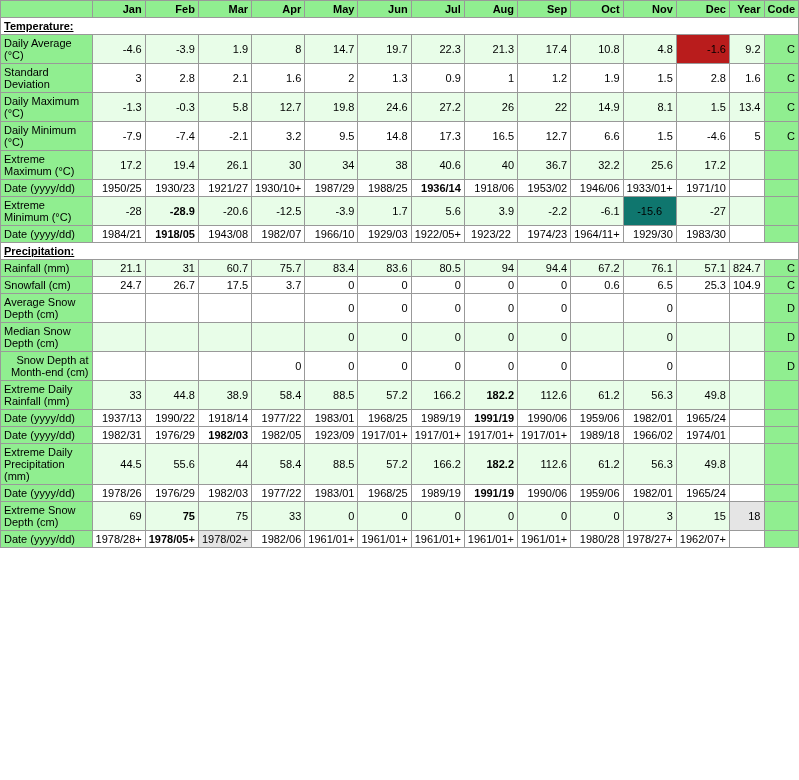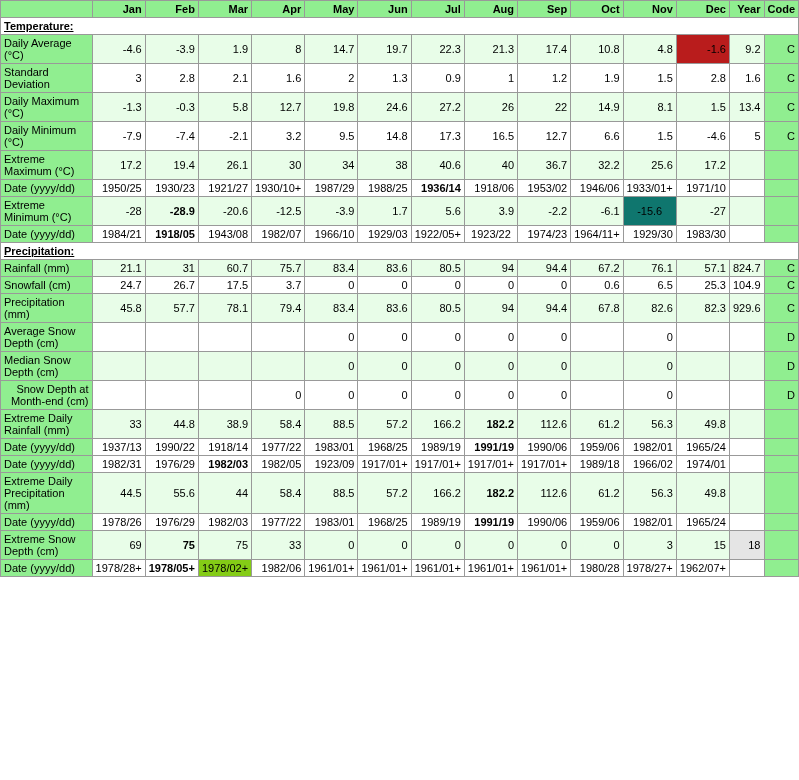--- a/index.html
+++ b/index.html
@@ -204,37 +204,20 @@
         <td style="background: rgb(255, 255, 255);">0</td>
         <td style="background: rgb(255, 255, 255);">0</td>
         <td style="background: rgb(255, 255, 255);">0</td>
         <td style="background: rgb(255, 255, 255);">0.6</td>
         <td style="background: rgb(255, 255, 255);">6.5</td>
         <td style="background: rgb(255, 255, 255);">25.3</td>
         <td style="background: rgb(255, 255, 255);">104.9</td>
         <td style="background: rgb(144, 238, 144);">C</td>
       </tr>
       <tr>
-        <td style="text-align: left; background: rgb(144, 238, 144); font-weight: normal;">Precipitation (mm)</td>
-        <td style="background: rgb(232, 253, 232);">45.8</td>
-        <td style="background: rgb(232, 253, 232);">57.7</td>
-        <td style="background: rgb(232, 253, 232);">78.1</td>
-        <td style="background: rgb(232, 253, 232);">79.4</td>
-        <td style="background: rgb(232, 253, 232);">83.4</td>
-        <td style="background: rgb(232, 253, 232);">83.6</td>
-        <td style="background: rgb(232, 253, 232);">80.5</td>
-        <td style="background: rgb(232, 253, 232);">94</td>
-        <td style="background: rgb(232, 253, 232);">94.4</td>
-        <td style="background: rgb(232, 253, 232);">67.8</td>
-        <td style="background: rgb(232, 253, 232);">82.6</td>
-        <td style="background: rgb(232, 253, 232);">82.3</td>
-        <td style="background: rgb(232, 253, 232);">929.6</td>
-        <td style="background: rgb(144, 238, 144);">C</td>
-      </tr>
-      <tr>
         <td style="text-align: left; background: rgb(144, 238, 144); font-weight: normal;">Average Snow Depth (cm)</td>
         <td style="background: rgb(255, 255, 255);"></td>
         <td style="background: rgb(255, 255, 255);"></td>
         <td style="background: rgb(255, 255, 255);"></td>
         <td style="background: rgb(255, 255, 255);"></td>
         <td style="background: rgb(255, 255, 255);">0</td>
         <td style="background: rgb(255, 255, 255);">0</td>
         <td style="background: rgb(255, 255, 255);">0</td>
         <td style="background: rgb(255, 255, 255);">0</td>
         <td style="background: rgb(255, 255, 255);">0</td>
@@ -377,21 +360,21 @@
         <td style="background: rgb(232, 253, 232);">0</td>
         <td style="background: rgb(232, 253, 232);">3</td>
         <td style="background: rgb(232, 253, 232);">15</td>
         <td style="background: #e5e5e5;">18</td>
         <td style="background: rgb(144, 238, 144);"></td>
       </tr>
       <tr>
         <td style="text-align: left; background: rgb(144, 238, 144); font-weight: normal;">Date (yyyy/dd)</td>
         <td style="background: rgb(255, 255, 255);">1978/28+</td>
         <td style="background: rgb(255, 255, 255); font-weight: bold;">1978/05+</td>
-        <td style="background: #84cc16; text-align: center;">1978/02+</td>
+        <td style="background: #e5e5e5; text-align: center;">1978/02+</td>
         <td style="background: rgb(255, 255, 255);">1982/06</td>
         <td style="background: rgb(255, 255, 255);">1961/01+</td>
         <td style="background: rgb(255, 255, 255);">1961/01+</td>
         <td style="background: rgb(255, 255, 255);">1961/01+</td>
         <td style="background: rgb(255, 255, 255);">1961/01+</td>
         <td style="background: rgb(255, 255, 255);">1961/01+</td>
         <td style="background: rgb(255, 255, 255);">1980/28</td>
         <td style="background: rgb(255, 255, 255);">1978/27+</td>
         <td style="background: rgb(255, 255, 255);">1962/07+</td>
         <td style="background: rgb(255, 255, 255);"></td>

